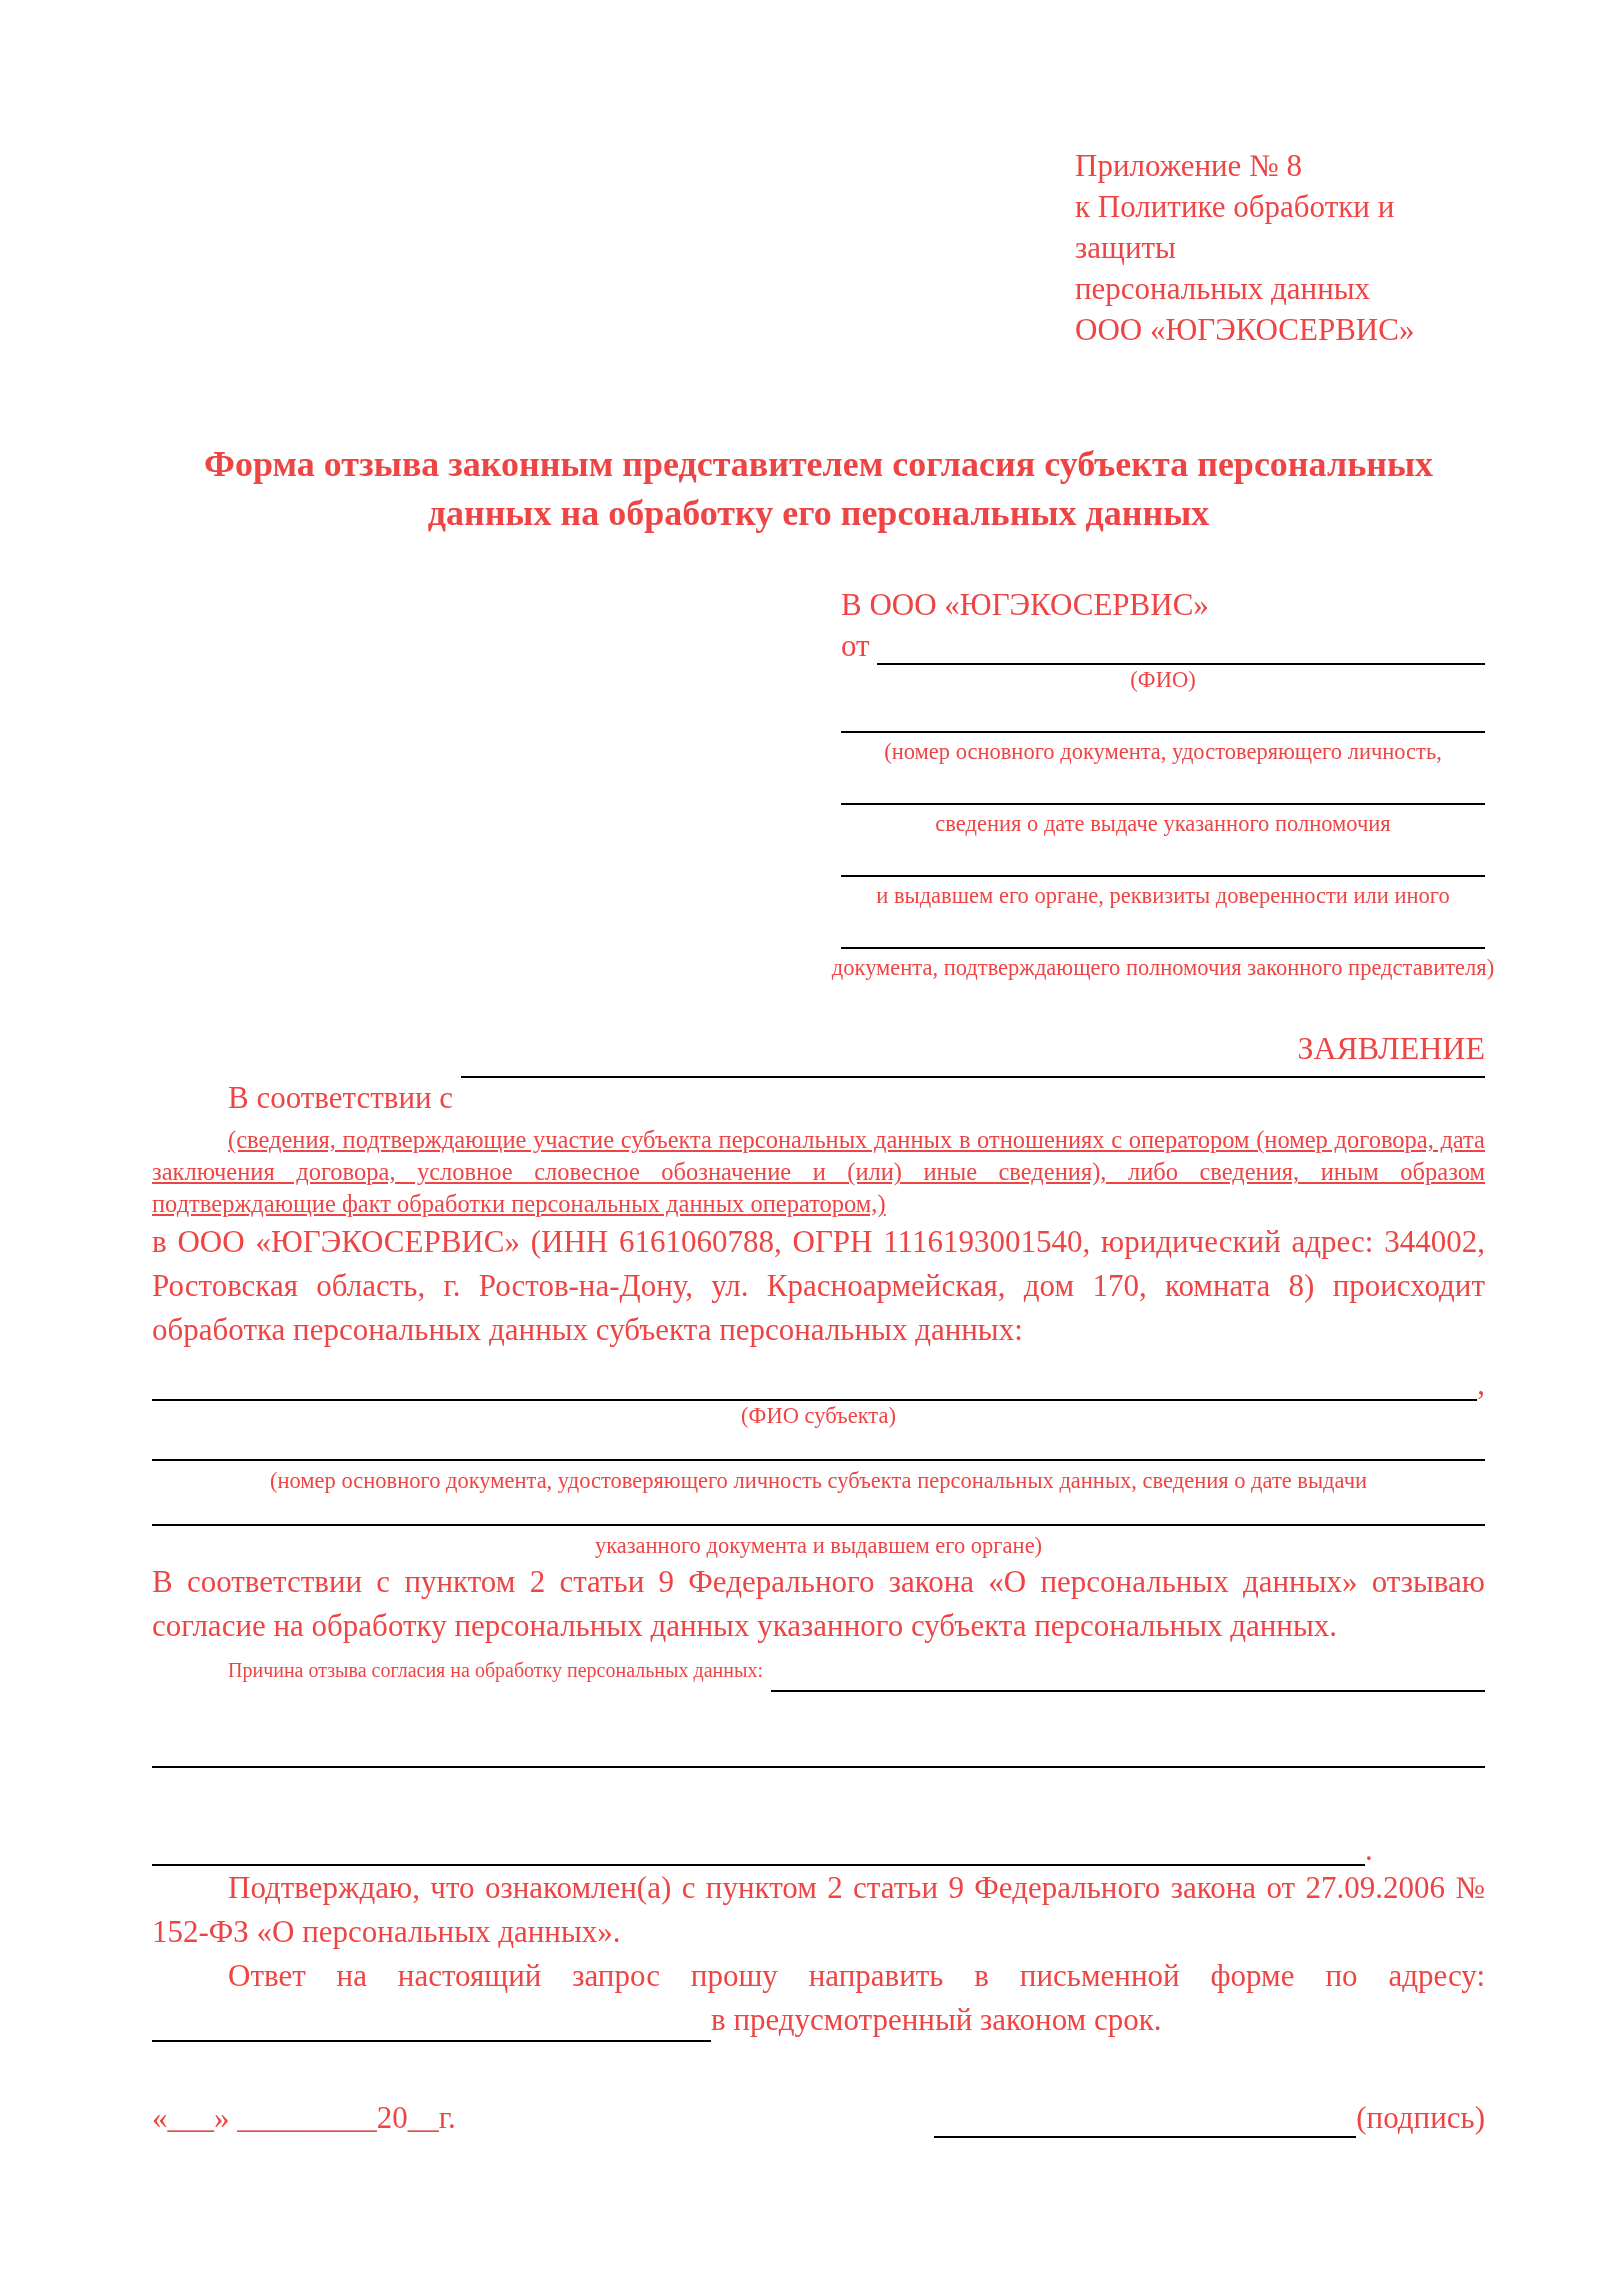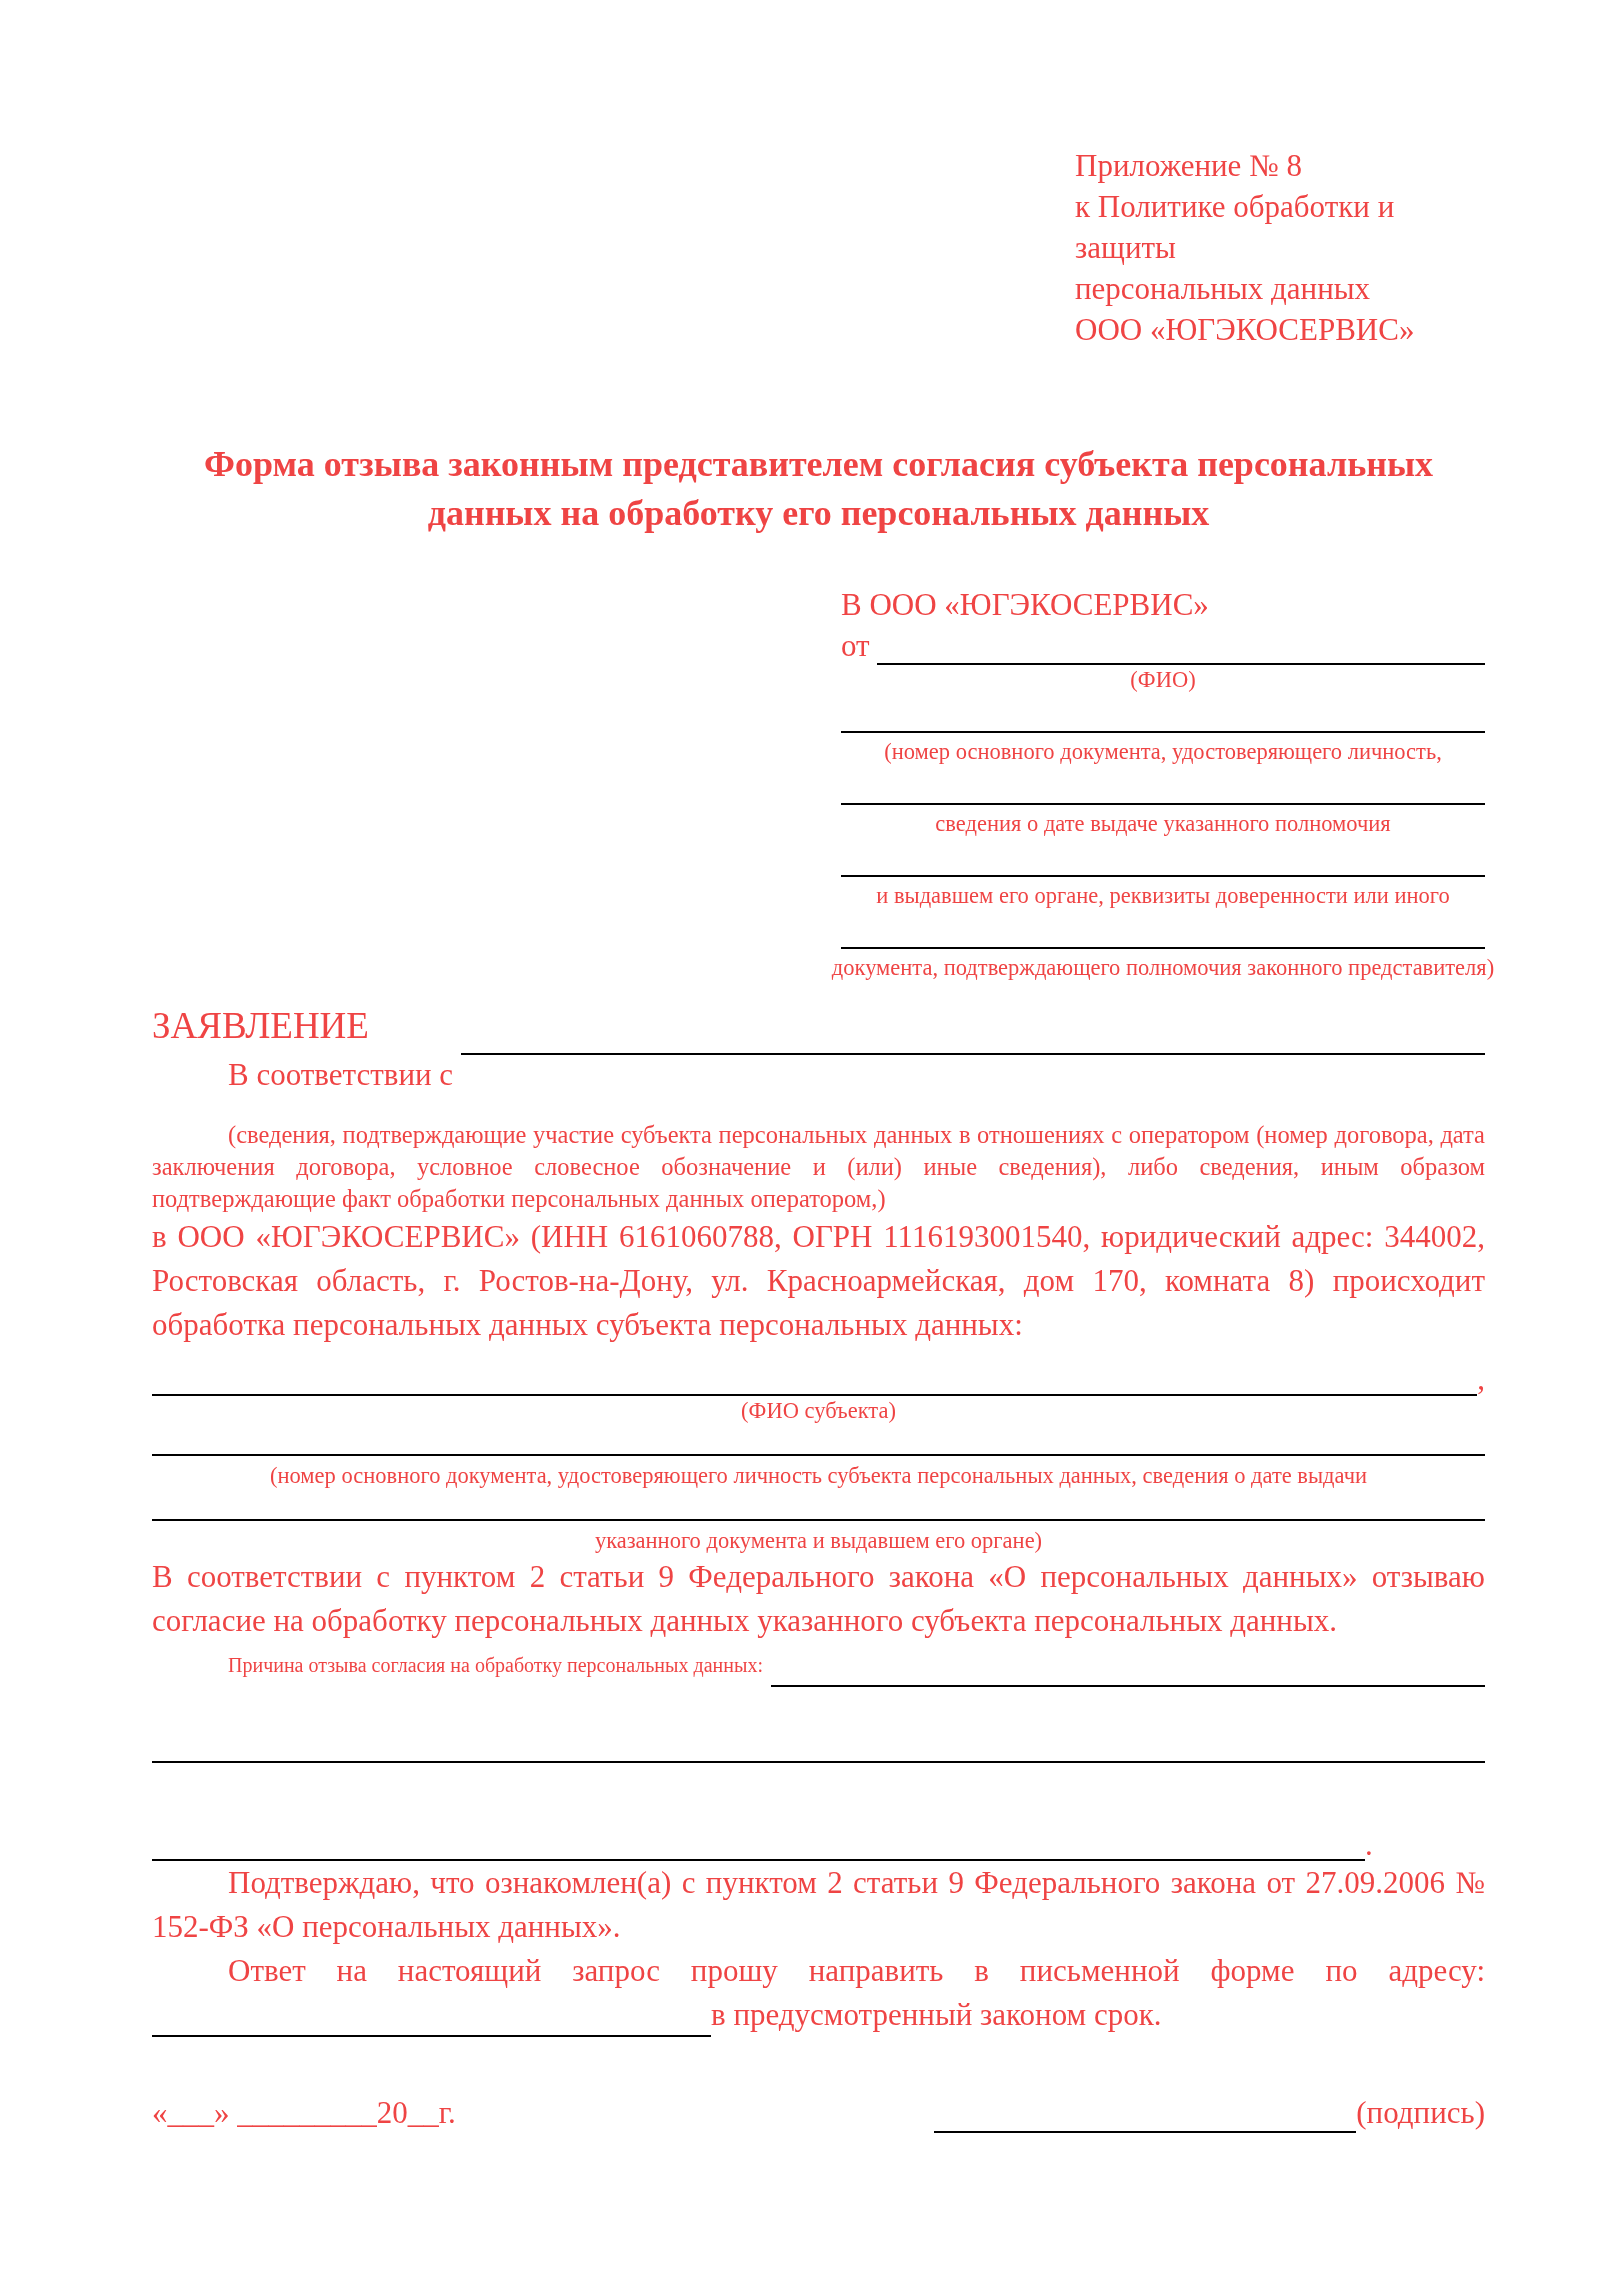--- a/index.html
+++ b/index.html
@@ -23,24 +23,24 @@
   
   .addr{margin-top:47px;margin-left:689px;width:644px;font-size:31px;line-height:39px;}
   .from-row{display:flex;align-items:flex-end;margin-top:2px;}
   .fill{flex:1;border-bottom:2.9px solid #000;margin-left:7.8px;}
   .cap{font-size:22.5px;line-height:29px;display:flex;justify-content:center;}
   .cap span{white-space:nowrap;}
   .grp{margin-top:37px;}
   .grp-rule{border-bottom:2.9px solid #000;height:0;margin-bottom:3.9px;}
 
   
-  .stmt-head{margin-top:23px;text-align:left;font-size:37px;line-height:41px;}
+  .stmt-head{margin-top:46px;text-align:right;font-size:32px;line-height:41px;}
   .intro-row{display:flex;align-items:flex-start;font-size:31px;line-height:43px;margin-top:7.8px;}
   .ind{width:76px;flex:0 0 76px;}
-  .tiny{font-size:24.5px;line-height:32px;text-align:justify;text-indent:76px;margin-top:23px;}
+  .tiny{font-size:24.5px;line-height:32px;text-align:justify;text-indent:76px;margin-top:5px;text-decoration:underline;}
   .para{font-size:31px;line-height:44px;text-align:justify;}
   .para.indented{text-indent:76px;}
   .subject-row{display:flex;align-items:flex-end;font-size:31px;margin-top:13.7px;line-height:35px;}
   .subject-row .fill{margin-left:0;}
   .wide-grp{margin-top:29px;}
   .wide-rule{border-bottom:2.9px solid #000;height:0;margin-bottom:4.9px;}
   .reason-row{display:flex;align-items:flex-end;font-size:20px;line-height:44px;}
   .blank-rule-1{border-bottom:2.9px solid #000;height:0;margin-top:74px;}
   .blank-row-2{display:flex;align-items:flex-end;font-size:31px;line-height:33px;margin-top:65px;}
   .blank-row-2 .fill2{width:1213px;border-bottom:2.9px solid #000;height:29px;}

